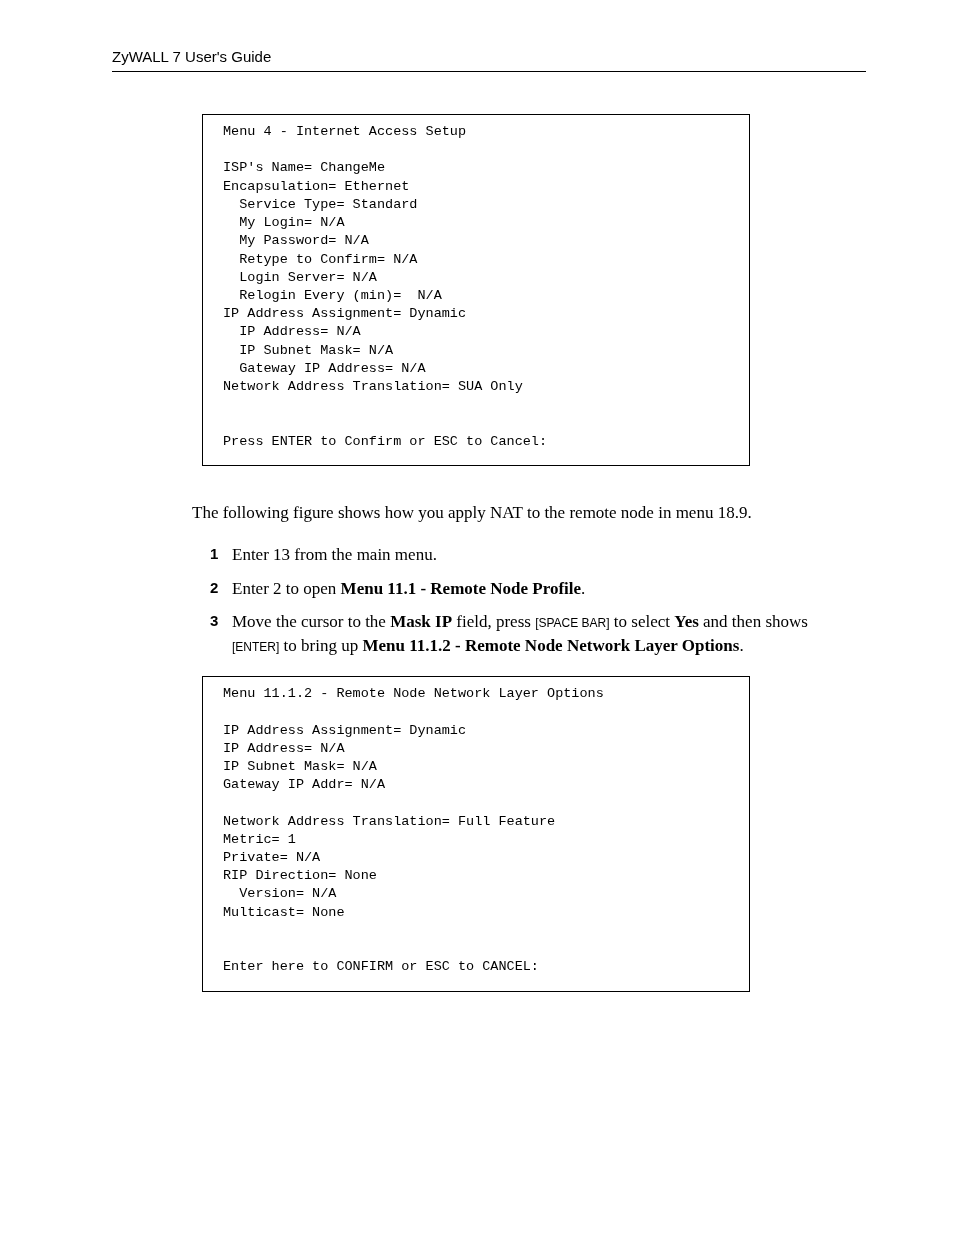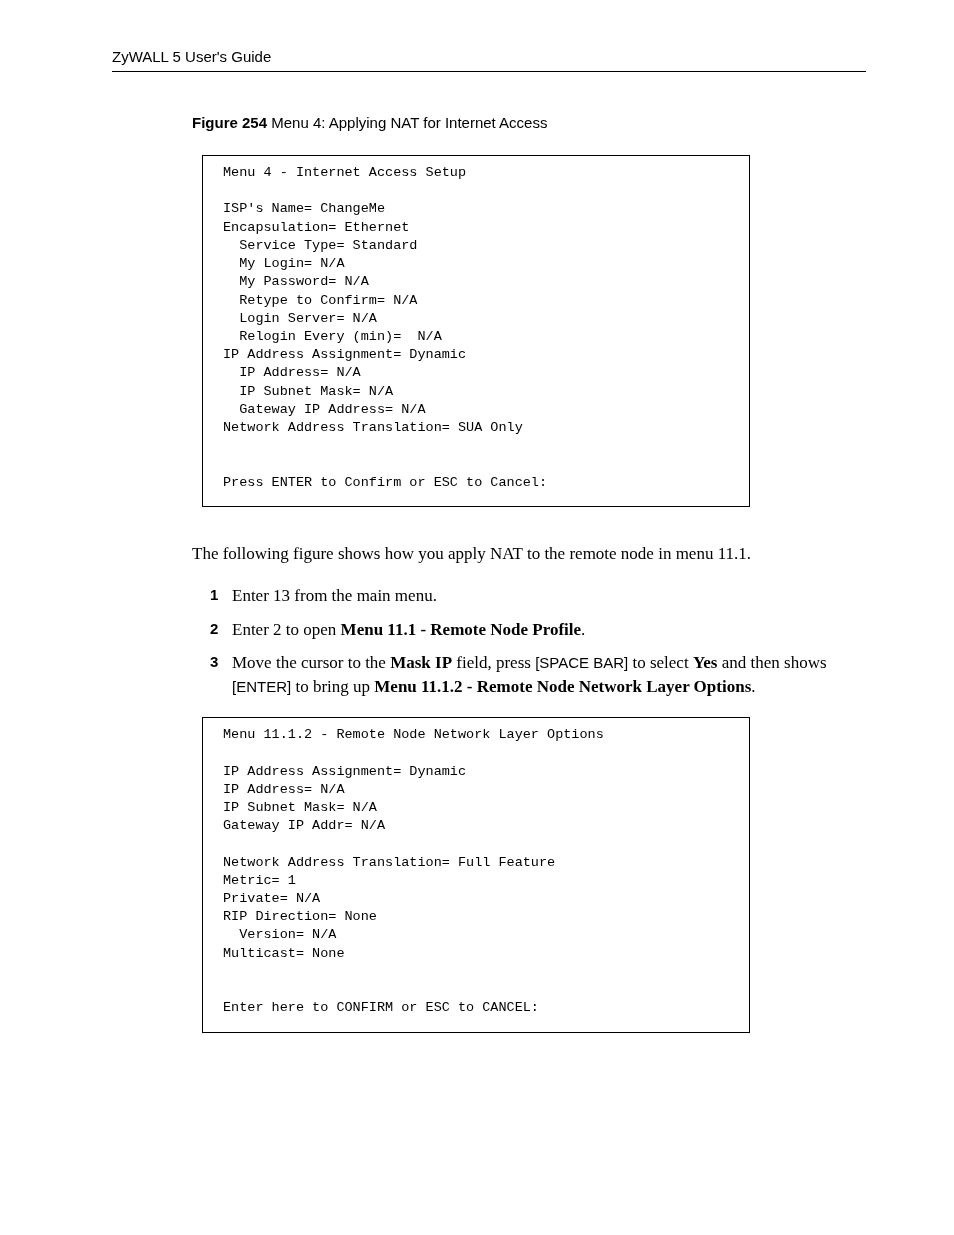--- a/index.html
+++ b/index.html
@@ -65,59 +65,56 @@
   .steps .num {
     position: absolute;
     left: 0;
     top: 0;
     font-family: Arial, Helvetica, sans-serif;
     font-weight: bold;
     font-size: 15px;
   }
   .steps .ksc {
     font-family: Arial, Helvetica, sans-serif;
-    font-size: 15px;
+    font-size: 12px;
   }
   .steps b { font-weight: bold; text-align: center; }
 </style>
 </head>
 <body>
 
 <div class="header-bar">
-  <span>ZyWALL 5 User's Guide</span>
+  <span>ZyWALL 7 User's Guide</span>
   <span></span>
 </div>
 <hr class="header-rule">
 
 <div class="content">
 
-  <p class="fig-caption">
-    <span class="bold">Figure 254</span><span>   Menu 4: Applying NAT for Internet Access</span>
-  </p>
 
   <div class="code-box">Menu 4 - Internet Access Setup
 
 ISP's Name= ChangeMe
 Encapsulation= Ethernet
   Service Type= Standard
   My Login= N/A
   My Password= N/A
   Retype to Confirm= N/A
   Login Server= N/A
   Relogin Every (min)=  N/A
 IP Address Assignment= Dynamic
   IP Address= N/A
   IP Subnet Mask= N/A
   Gateway IP Address= N/A
 Network Address Translation= SUA Only
 
 
 Press ENTER to Confirm or ESC to Cancel:</div>
 
-  <p class="body-text">The following figure shows how you apply NAT to the remote node in menu 11.1.</p>
+  <p class="body-text">The following figure shows how you apply NAT to the remote node in menu 18.9.</p>
 
   <ol class="steps">
     <li>
       <span class="num">1</span>
       <span>Enter 13 from the main menu.</span>
     </li>
     <li>
       <span class="num">2</span>
       <span>Enter 2 to open </span><b>Menu 11.1 - Remote Node Profile</b><span>.</span>
     </li>

